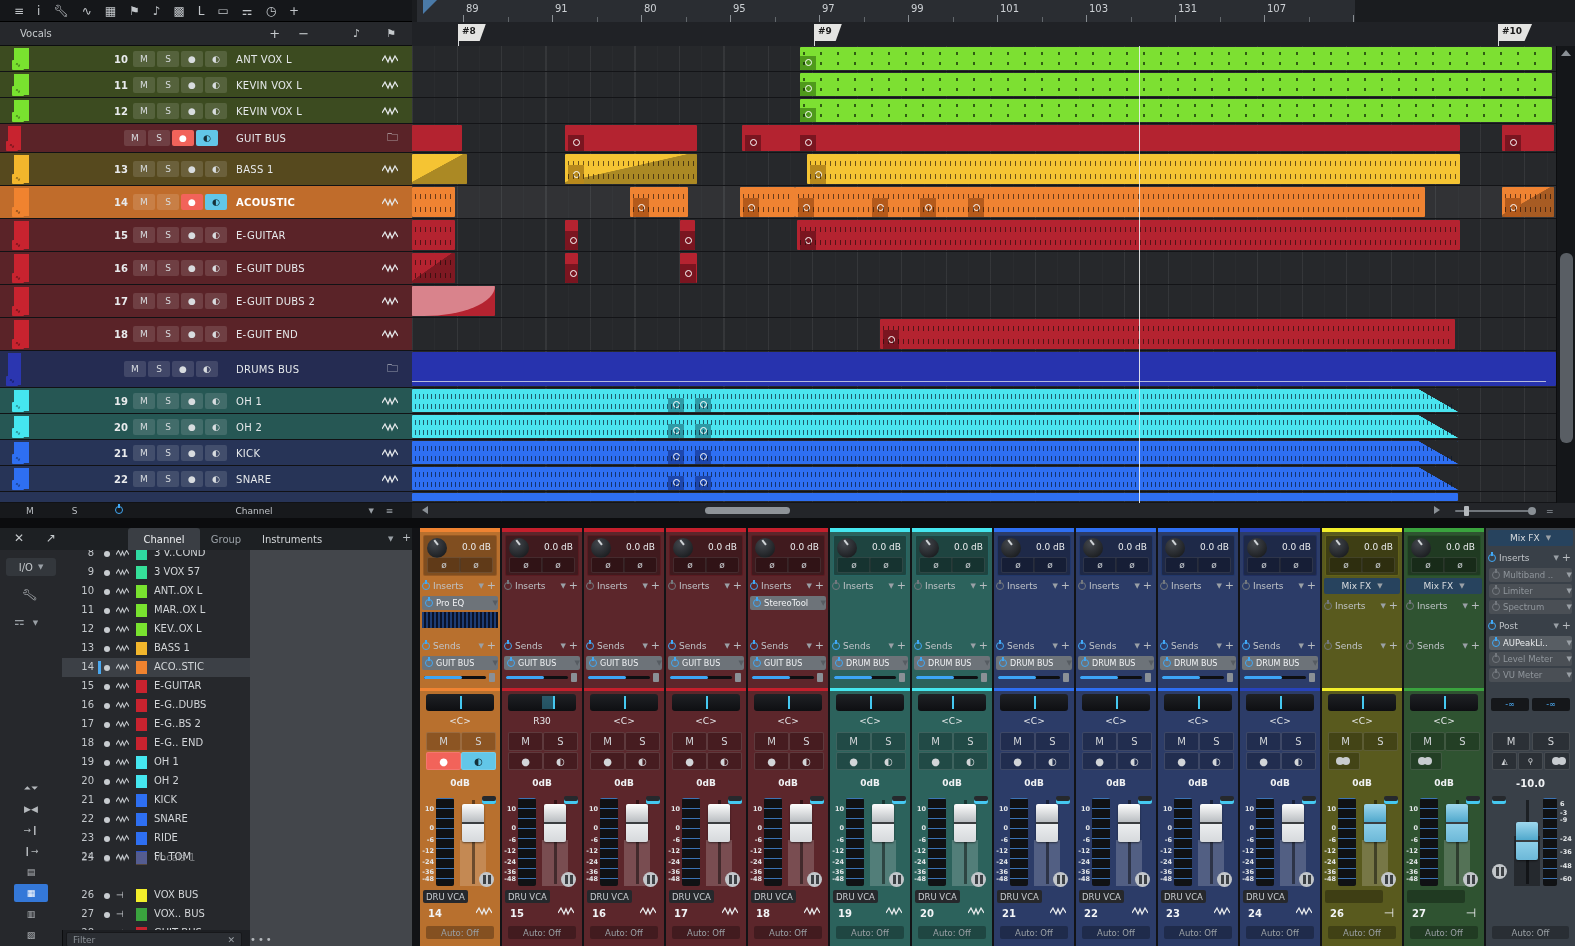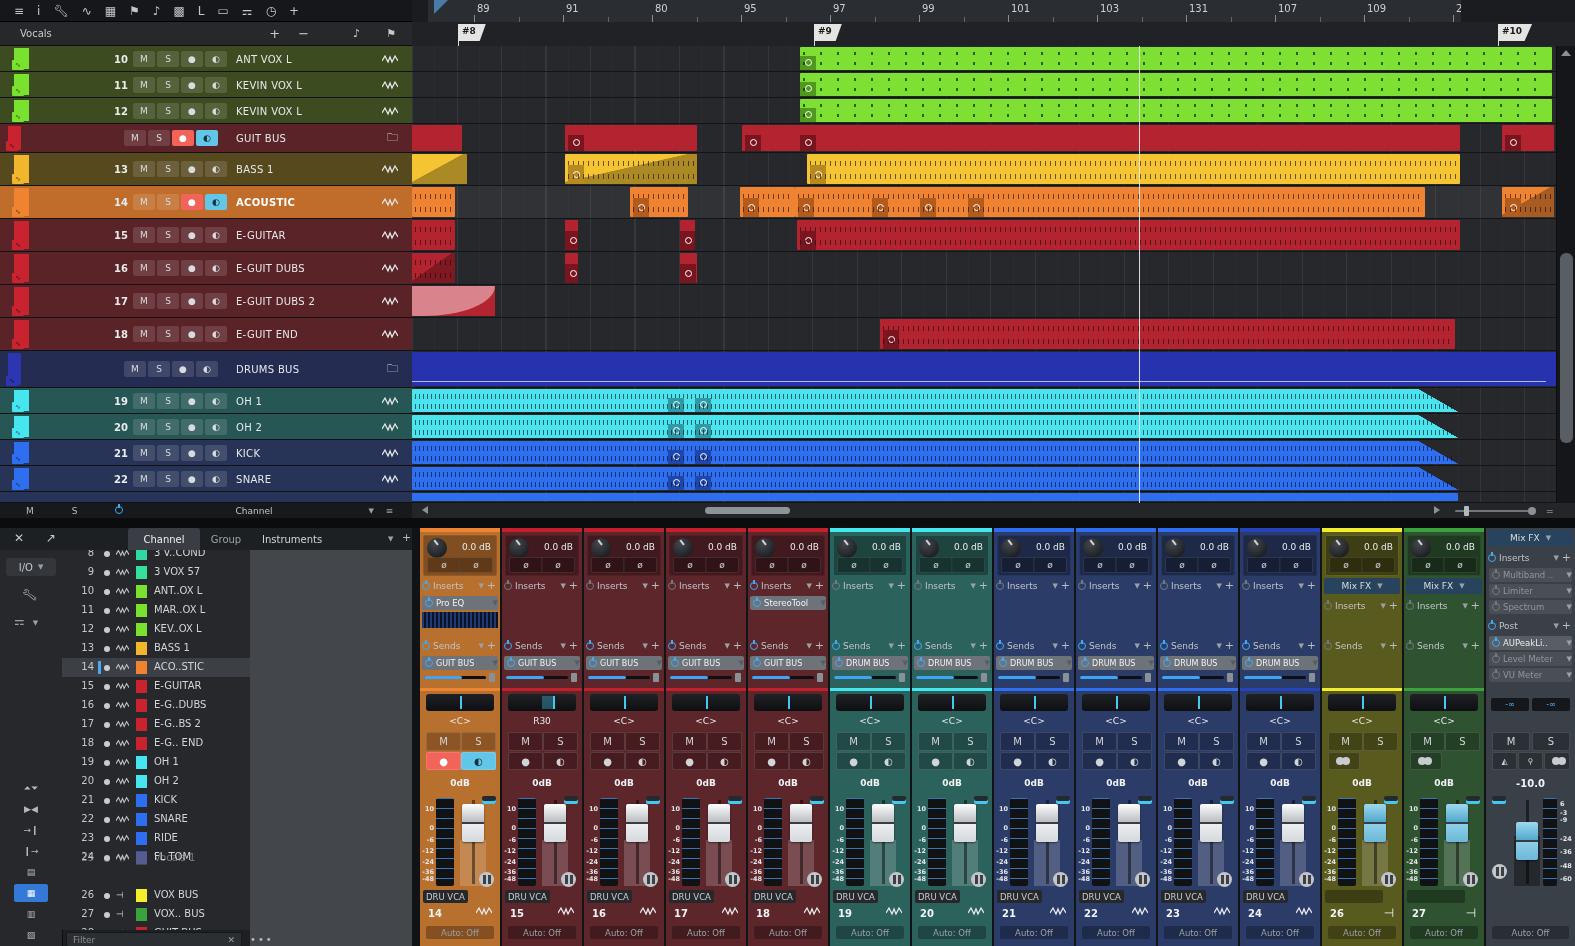--- a/index.html
+++ b/index.html
@@ -4,21 +4,21 @@
 <style>
   html,body{margin:0;padding:0;background:#0d0e10;}
   #app{position:relative;width:1575px;height:946px;overflow:hidden;
        font-family:"DejaVu Sans","Liberation Sans",sans-serif;
        background:#1a1c1f;color:#c8ccd0;font-size:10px;-webkit-font-smoothing:antialiased;}
   .abs{position:absolute;}
   .ic{display:flex;align-items:center;justify-content:center;color:#b4b8bc;}
   
   #toolbar{left:0;top:0;width:412px;height:22px;background:#15171a;border-bottom:1px solid #000;display:flex;align-items:center;gap:13px;padding-left:14px;box-sizing:border-box;}
   #toolbar .tbi{font-size:12px;color:#c2c6ca;}
-  #ruler{left:428px;top:0;width:1033px;height:22px;background:#2a2d32;border-bottom:1px solid #0c0d0f;overflow:hidden;}
+  #ruler{left:417px;top:0;width:938px;height:22px;background:#2a2d32;border-bottom:1px solid #0c0d0f;overflow:hidden;}
   .tick{position:absolute;top:3px;font-size:10px;color:#cdd1d5;}
   .tickline{position:absolute;top:15px;width:1px;height:7px;background:#888d92;}
   #marker-toolbar{left:0;top:22px;width:412px;height:24px;background:#26282c;border-bottom:1px solid #0c0d0f;display:flex;align-items:center;box-sizing:border-box;padding:0 10px;}
   #marker-lane{left:412px;top:22px;width:1163px;height:24px;background:#202226;border-bottom:1px solid #0c0d0f;overflow:hidden;}
   .mflag{position:absolute;top:2px;height:15px;background:#e4e4e2;color:#1a1a1a;font-size:9px;font-weight:bold;
          padding:2px 10px 0 4px;clip-path:polygon(0 0,100% 0,78% 100%,0 100%);}
   .mline{position:absolute;top:2px;width:1px;height:22px;background:#d8dadc;}
   
   #tracklist{left:0;top:46px;width:412px;height:457px;background:#17181b;overflow:hidden;}
   .trow{position:absolute;left:0;width:412px;box-sizing:border-box;border-bottom:1px solid #111215;}

